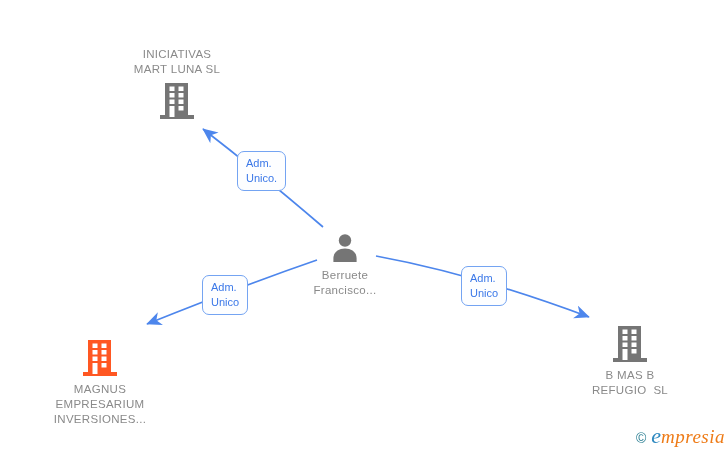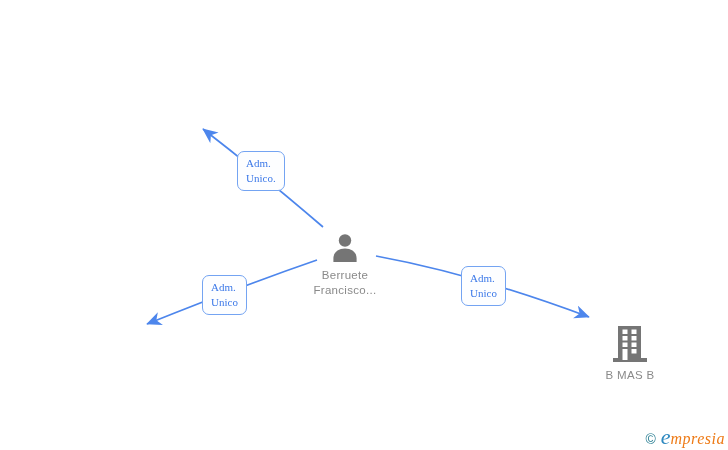--- a/index.html
+++ b/index.html
@@ -18,76 +18,118 @@
   .node-label .line{font-size:11.5px;line-height:15px;color:var(--node_text);
     letter-spacing:.3px;white-space:pre;}
   .node-label.caps .line{text-transform:none;}
   .icon-wrap{display:flex;justify-content:center;margin:5px 0;}
   .building-gray svg rect.body{fill:var(--building_gray);}
   .building-orange svg rect.body{fill:var(--building_orange);}
   .building svg rect.win{fill:#fff;}
   .person-icon svg{fill:var(--person_gray);}
   .edge-label{position:absolute;background:var(--label_bg);border:1.5px solid var(--label_border);
     border-radius:7px;padding:4px 8px;cursor:pointer;}
-  .edge-label .line{font-size:11px;line-height:15px;color:var(--label_text);white-space:pre;font-family:Liberation Serif, serif;}
+  .edge-label .line{font-size:11px;line-height:15px;color:var(--label_text);white-space:pre;}
   .watermark{position:absolute;right:3px;bottom:2px;display:flex;align-items:baseline;}
   .wm-copy{color:var(--wm_teal);font-size:14px;margin-right:5px;}
   .wm-e{color:var(--wm_blue);font-family:"Liberation Serif",serif;font-style:italic;
     font-size:22px;line-height:18px;}
   .wm-rest{color:var(--wm_orange);font-family:"Liberation Serif",serif;font-style:italic;
-    font-size:16px;letter-spacing:.5px;}
+    font-size:19px;letter-spacing:.5px;}
 </style>
 </head>
 <body>
 
 <div class="canvas">
 
   <svg class="edges" viewBox="0 0 728 450" xmlns="http://www.w3.org/2000/svg">
     <defs>
       <marker id="arrowhead" markerWidth="11" markerHeight="9" refX="8.5" refY="4" orient="auto">
         <path d="M0,0 L9,4 L0,8 L2.6,4 Z"></path>
       </marker>
     </defs>
     <path class="edge" d="M 323 227 Q 260 173 203 129" marker-end="url(#arrowhead)"></path>
     <path class="edge" d="M 317 260 Q 236 288 147 324" marker-end="url(#arrowhead)"></path>
     <path class="edge" d="M 376 256 Q 474 274 589 317" marker-end="url(#arrowhead)"></path>
   </svg>
 
+  <div class="node" style="left:97px;top:47px;width:160px;">
+    <div class="node-label caps">
+      <div class="line">INICIATIVAS</div>
+      <div class="line">MART LUNA SL</div>
+    </div>
+    <div class="icon-wrap building building-gray">
+      <svg width="36" height="38" viewBox="0 0 36 38">
+        <rect class="body" x="1" y="33" width="34" height="4"></rect>
+        <rect class="body" x="6" y="1" width="23" height="34"></rect>
+        <rect class="win" x="10.5" y="4.5" width="5" height="4.5"></rect>
+          <rect class="win" x="19.5" y="4.5" width="5" height="4.5"></rect>
+        <rect class="win" x="10.5" y="11" width="5" height="4.5"></rect>
+          <rect class="win" x="19.5" y="11" width="5" height="4.5"></rect>
+        <rect class="win" x="10.5" y="17.5" width="5" height="4.5"></rect>
+          <rect class="win" x="19.5" y="17.5" width="5" height="4.5"></rect>
+        <rect class="win" x="10.5" y="24" width="5" height="11"></rect>
+          <rect class="win" x="19.5" y="24" width="5" height="4.5"></rect>
+      </svg>
+    </div>
+  </div>
 
   <div class="node" style="left:285px;top:228px;width:120px;">
     <div class="icon-wrap person-icon">
       <svg width="30" height="30" viewBox="0 0 30 30">
         <circle cx="15" cy="7.5" r="6.2"></circle>
         <path d="M15 15.6 c-6.8 0 -11.6 4.1 -11.6 9.4 V29 h23.2 v-4 c0 -5.3 -4.8 -9.4 -11.6 -9.4 z"></path>
       </svg>
     </div>
     <div class="node-label">
       <div class="line">Berruete</div>
       <div class="line">Francisco...</div>
     </div>
   </div>
 
+  <div class="node" style="left:20px;top:334px;width:160px;">
+    <div class="icon-wrap building building-orange">
+      <svg width="36" height="38" viewBox="0 0 36 38">
+        <rect class="body" x="1" y="33" width="34" height="4"></rect>
+        <rect class="body" x="6" y="1" width="23" height="34"></rect>
+        <rect class="win" x="10.5" y="4.5" width="5" height="4.5"></rect>
+          <rect class="win" x="19.5" y="4.5" width="5" height="4.5"></rect>
+        <rect class="win" x="10.5" y="11" width="5" height="4.5"></rect>
+          <rect class="win" x="19.5" y="11" width="5" height="4.5"></rect>
+        <rect class="win" x="10.5" y="17.5" width="5" height="4.5"></rect>
+          <rect class="win" x="19.5" y="17.5" width="5" height="4.5"></rect>
+        <rect class="win" x="10.5" y="24" width="5" height="11"></rect>
+          <rect class="win" x="19.5" y="24" width="5" height="4.5"></rect>
+      </svg>
+    </div>
+    <div class="node-label caps">
+      <div class="line">MAGNUS</div>
+      <div class="line">EMPRESARIUM</div>
+      <div class="line">INVERSIONES...</div>
+    </div>
+  </div>
 
   <div class="node" style="left:550px;top:320px;width:160px;">
     <div class="icon-wrap building building-gray">
       <svg width="36" height="38" viewBox="0 0 36 38">
         <rect class="body" x="1" y="33" width="34" height="4"></rect>
         <rect class="body" x="6" y="1" width="23" height="34"></rect>
         <rect class="win" x="10.5" y="4.5" width="5" height="4.5"></rect>
           <rect class="win" x="19.5" y="4.5" width="5" height="4.5"></rect>
         <rect class="win" x="10.5" y="11" width="5" height="4.5"></rect>
           <rect class="win" x="19.5" y="11" width="5" height="4.5"></rect>
         <rect class="win" x="10.5" y="17.5" width="5" height="4.5"></rect>
           <rect class="win" x="19.5" y="17.5" width="5" height="4.5"></rect>
         <rect class="win" x="10.5" y="24" width="5" height="11"></rect>
           <rect class="win" x="19.5" y="24" width="5" height="4.5"></rect>
       </svg>
     </div>
     <div class="node-label caps">
       <div class="line">B MAS B</div>
+      <div class="line">REFUGIO  SL</div>
     </div>
   </div>
 
   <div class="edge-label" style="left:237px;top:151px;">
     <div class="line">Adm.</div>
     <div class="line">Unico.</div>
   </div>
   <div class="edge-label" style="left:202px;top:275px;">
     <div class="line">Adm.</div>
     <div class="line">Unico</div>

